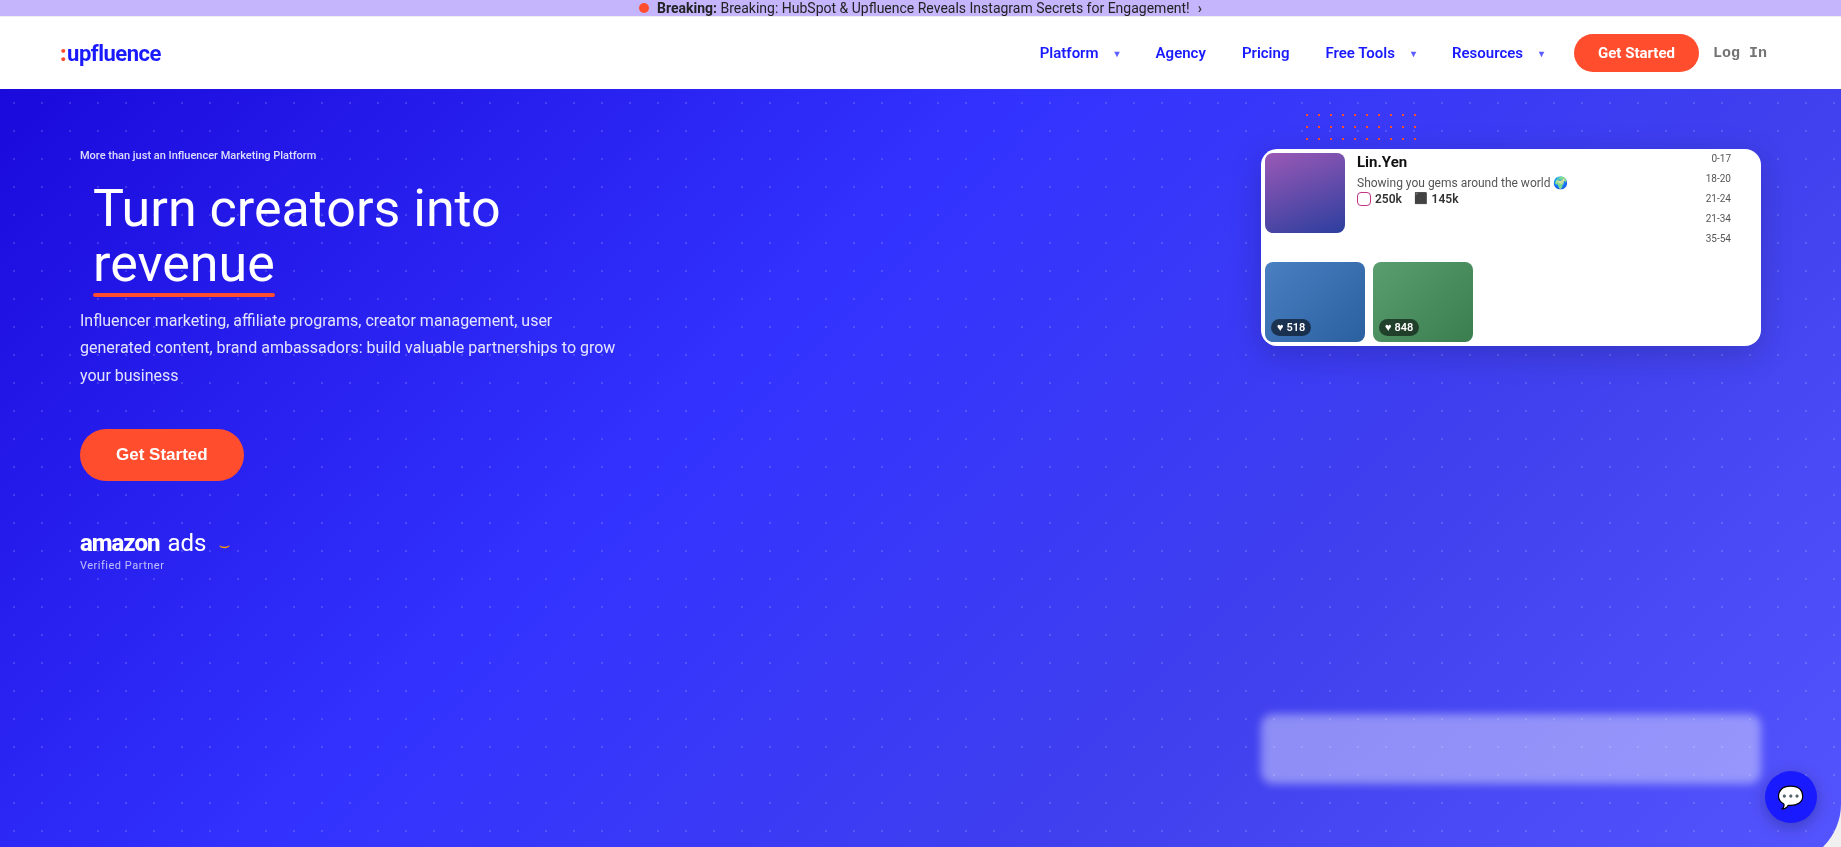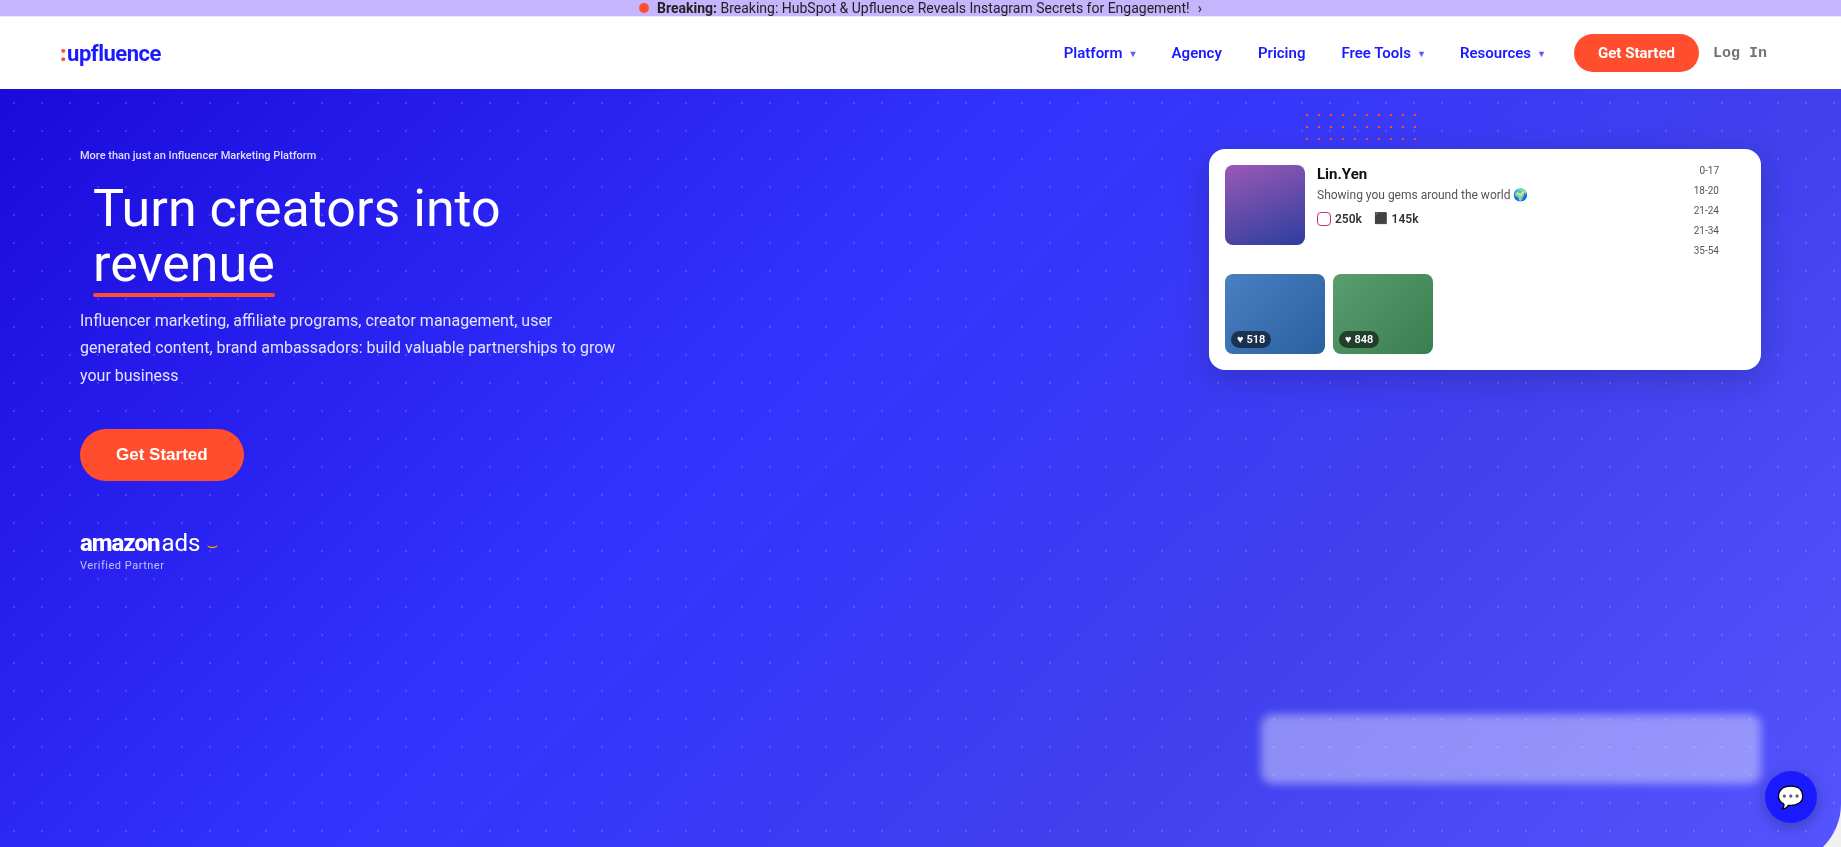--- a/index.html
+++ b/index.html
@@ -61,21 +61,21 @@
       list-style: none;
     }
     .nav-links li a {
       text-decoration: none;
       color: #1a1aff;
       font-size: 15px;
       font-weight: 600;
       padding: 8px 14px;
       display: flex;
       align-items: center;
-      gap: 8px;
+      gap: 16px;
     }
     .nav-chevron {
       font-size: 10px;
       opacity: 0.7;
     }
     .nav-cta {
       background: #ff4d2e;
       color: #fff !important;
       border-radius: 30px;
       padding: 10px 24px !important;
@@ -183,21 +183,21 @@
 
     
     .amazon-badge {
       display: flex;
       flex-direction: column;
       align-items: flex-start;
     }
     .amazon-logo {
       display: flex;
       align-items: baseline;
-      gap: 2px;
+      gap: 8px;
       margin-bottom: 2px;
     }
     .amazon-logo-text {
       font-size: 24px;
       font-weight: 800;
       color: #fff;
       letter-spacing: -1px;
     }
     .amazon-logo-ads {
       font-size: 24px;
@@ -215,22 +215,22 @@
       letter-spacing: 0.5px;
     }
 
     
     .profile-card {
       position: absolute;
       top: 60px;
       right: 80px;
       background: #fff;
       border-radius: 16px;
-      padding: 16px;
-      width: 552px;
+      padding: 4px;
+      width: 500px;
       box-shadow: 0 8px 32px rgba(0,0,0,0.18);
       z-index: 3;
     }
     .profile-header {
       display: flex;
       align-items: flex-start;
       gap: 12px;
       margin-bottom: 12px;
     }
     .profile-avatar {
@@ -250,21 +250,21 @@
     .profile-name {
       font-weight: 700;
       font-size: 15px;
       color: #111;
       margin-bottom: 4px;
     }
     .profile-bio {
       font-size: 12px;
       color: #555;
       line-height: 1.4;
-      margin-bottom: 8px;
+      margin-bottom: 0;
     }
     .profile-stats {
       display: flex;
       gap: 12px;
       align-items: center;
     }
     .stat-item {
       display: flex;
       align-items: center;
       gap: 4px;

